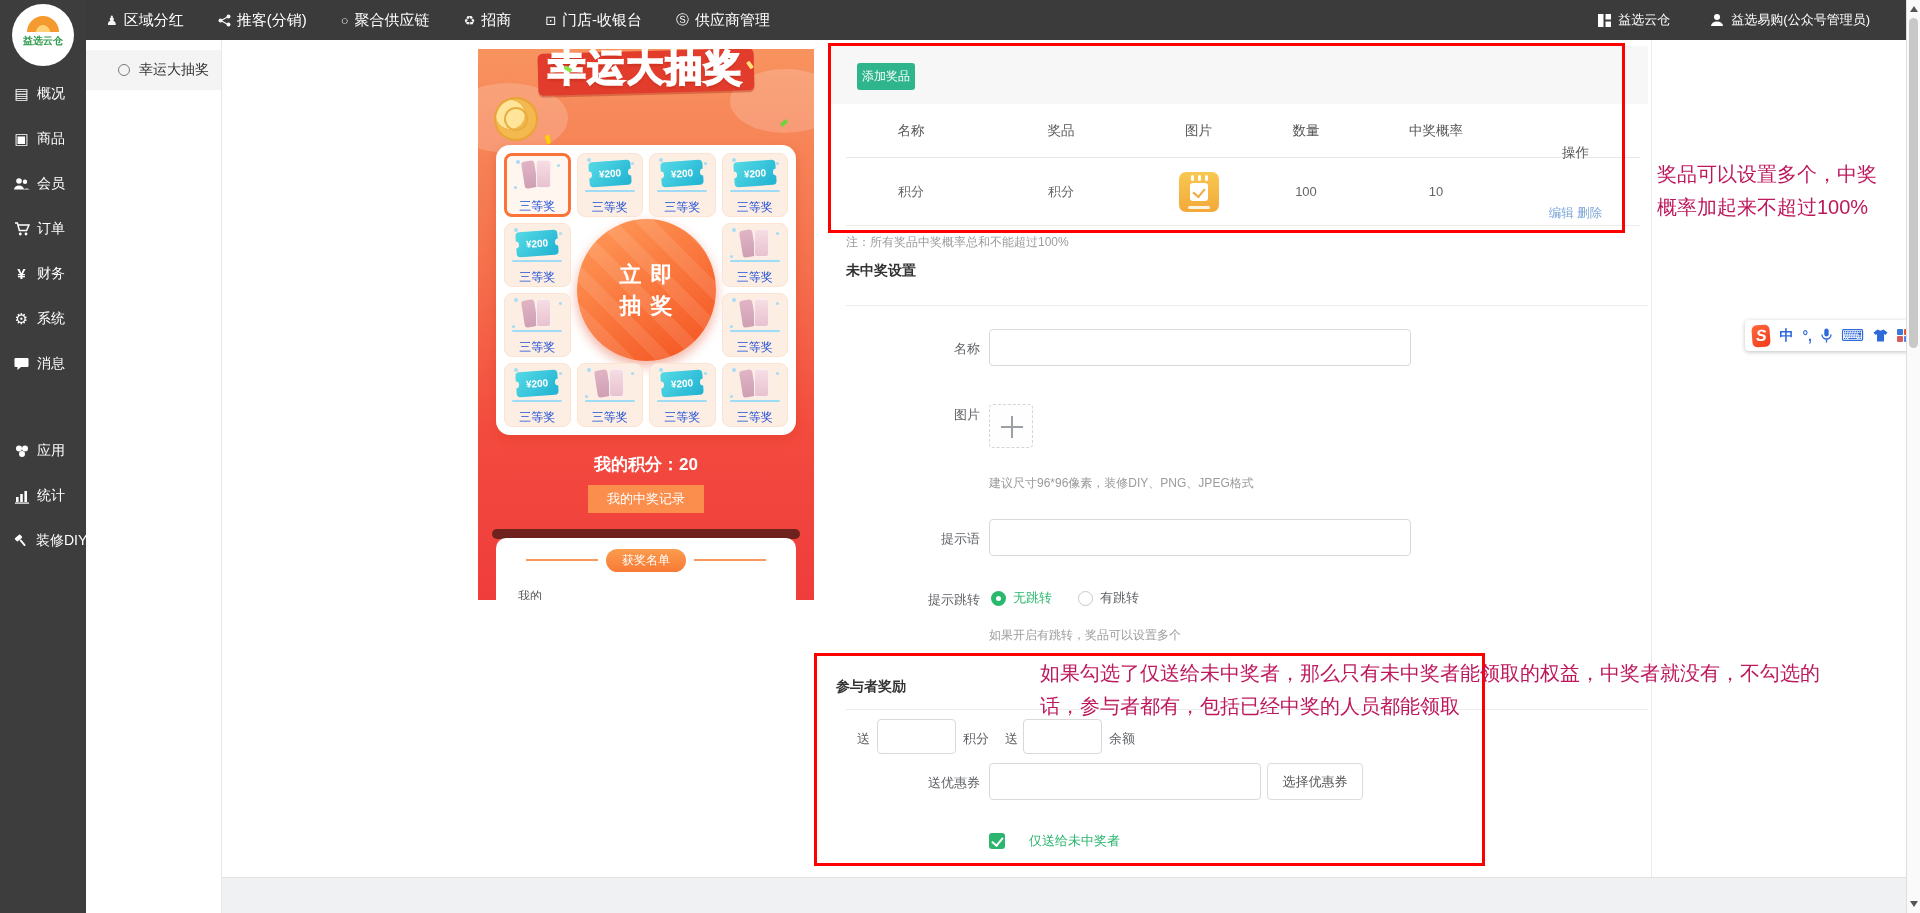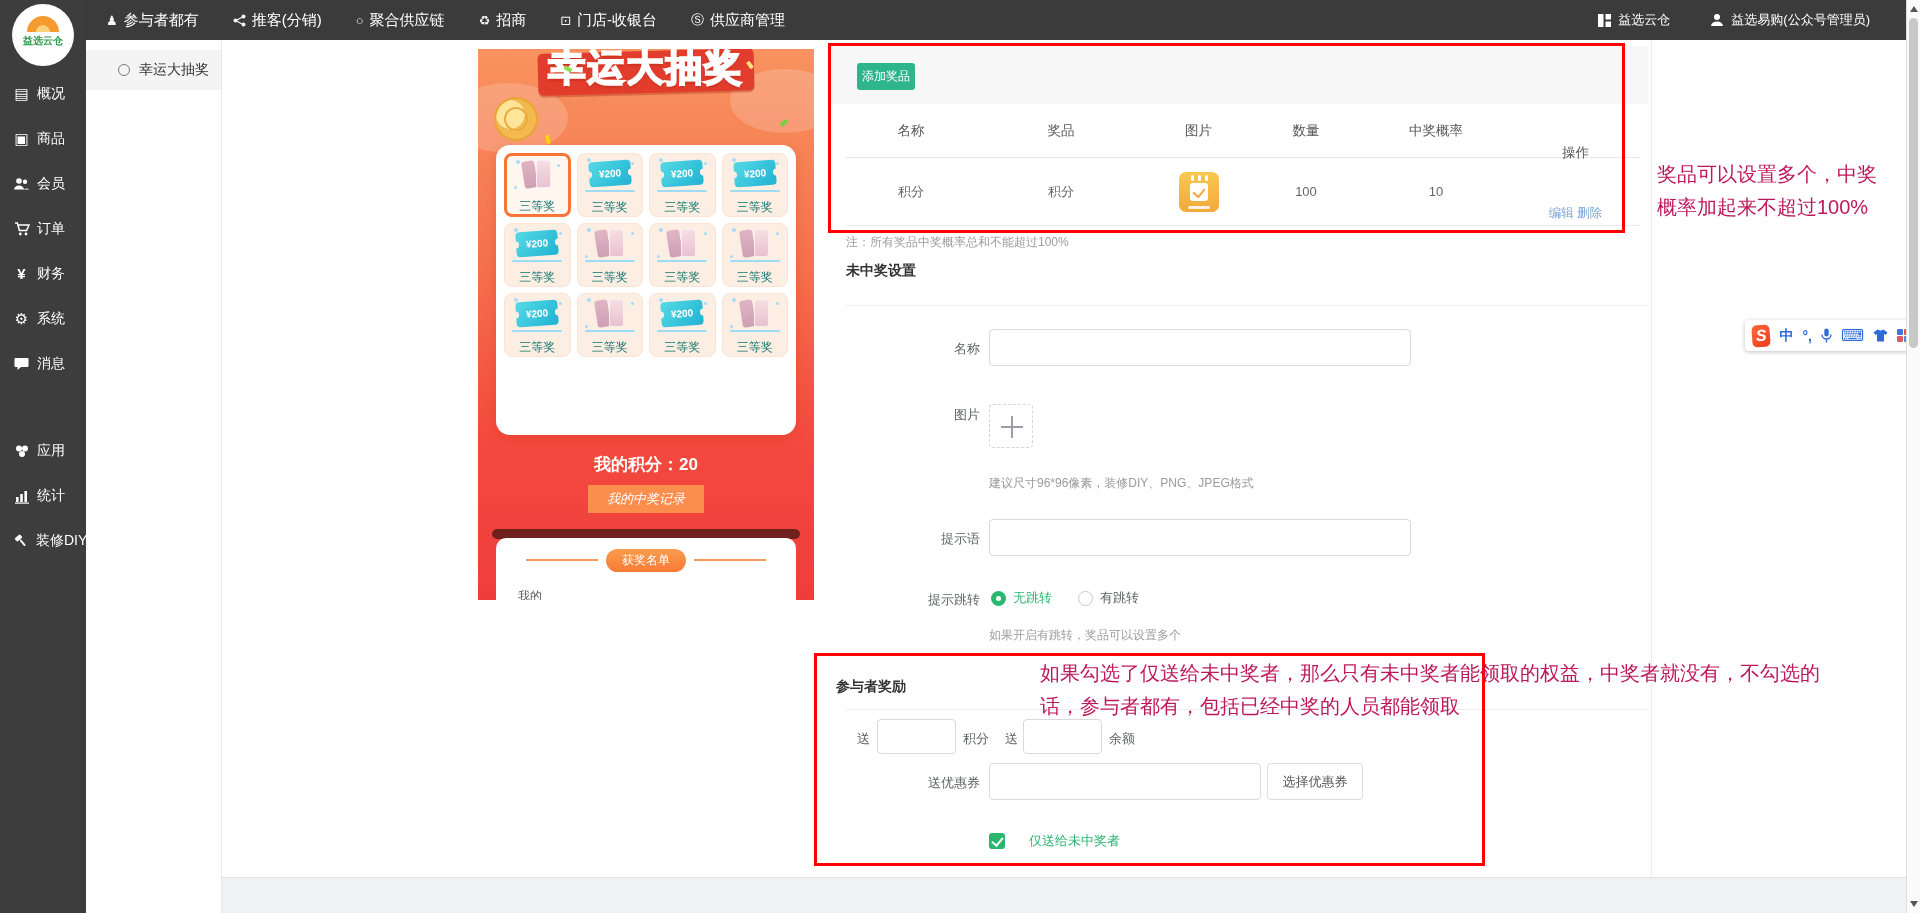--- a/index.html
+++ b/index.html
@@ -53,29 +53,29 @@
   .pb,.pf { position:absolute; display:block; }
   .pb { width:13px; height:27px; left:3px; top:2px; background:linear-gradient(#e0b4c5,#cf9fb4); border-radius:3px; transform:rotate(-9deg); }
   .pf { width:15px; height:28px; left:16px; top:1px; background:linear-gradient(#f6dde4,#e8c2cf); border-radius:3px; border:1px solid #fbeef2; }
   .coupon { position:relative; width:42px; height:25px; background:linear-gradient(135deg,#55dae5,#20b2d2); border-radius:4px; transform:rotate(-4deg);
             color:#fff; font-size:10px; font-weight:bold; display:flex; align-items:center; justify-content:center; }
   .coupon::before,.coupon::after { content:""; position:absolute; width:7px; height:7px; background:#fdeee3; border-radius:50%; top:9px; }
   .coupon::before { left:-4px; } .coupon::after { right:-4px; }
   .sp { position:absolute; width:4px; height:4px; border-radius:50%; background:#a6dcf6; display:block; }
   .sp.a { left:9px; top:1px; } .sp.b { right:8px; top:5px; width:3px; height:3px; } .sp.c { left:7px; bottom:1px; width:3px; height:3px; }
   .shelf { width:78%; height:2px; background:#9edcf6; border-radius:1px; margin-top:1px; display:block; }
-  .cell-label { font-size:12px; color:#0f766e; margin-top:7px; }
+  .cell-label { font-size:12px; color:#1d4ed8; margin-top:7px; }
   #drawBtn { grid-row:2/4; grid-column:2/4; display:flex; align-items:center; justify-content:center; }
   #drawCircle { width:142px; height:142px; border-radius:50%; cursor:pointer;
     background:repeating-linear-gradient(45deg, rgba(255,255,255,.10) 0 14px, rgba(255,255,255,0) 14px 28px), linear-gradient(145deg,#ff9d5b,#f4511f);
     box-shadow:0 5px 12px rgba(225,60,20,.4); display:flex; flex-direction:column; align-items:center; justify-content:center;
     color:#fff; font-size:22px; font-weight:bold; letter-spacing:9px; line-height:31px; text-indent:9px; }
   #pts { position:absolute; left:0; top:404px; width:100%; text-align:center; color:#fff; font-size:17px; font-weight:bold; }
   #recBtn { position:absolute; left:110px; top:436px; width:116px; height:28px; background:#fb8d4d; border-radius:0; color:#fff; font-size:13px;
-            display:flex; align-items:center; justify-content:center; cursor:pointer;font-style:italic; }
+            display:flex; align-items:center; justify-content:center; cursor:pointer; }
   #darkBar { position:absolute; left:14px; top:480px; width:308px; height:10px; background:#6e211d; border-radius:6px; }
   #winCard { position:absolute; left:18px; top:489px; width:300px; height:62px; background:#fff; border-radius:10px 10px 0 0; overflow:hidden; }
   #winPill { position:absolute; left:110px; top:11px; width:80px; height:23px; background:linear-gradient(180deg,#fa9c4e,#f87a35); border-radius:12px;
              color:#fff; font-size:12px; display:flex; align-items:center; justify-content:center; }
   .winLine { position:absolute; top:21px; width:72px; height:2px; background:#f7995c; }
   #winL { left:30px; } #winR { right:30px; }
   #winPartial { position:absolute; left:22px; top:50px; font-size:12px; color:#555; }
 
   
   .redbox { position:absolute; border:3px solid #ff0000; z-index:50; pointer-events:none; }
@@ -151,21 +151,21 @@
 
   svg { display:block; }
 </style>
 </head>
 <body>
 
 <div id="topbar">
   <div id="topnav">
     <div class="tnav">
       <span class="tico">♟</span>
-      <span>参与者都有</span>
+      <span>区域分红</span>
     </div>
     <div class="tnav">
       <span class="tico">
         <svg width="13" height="13" viewBox="0 0 13 13">
             <circle cx="10.5" cy="2.5" r="2" fill="#fff"></circle>
             <circle cx="2.5" cy="6.5" r="2" fill="#fff"></circle>
             <circle cx="10.5" cy="10.5" r="2" fill="#fff"></circle>
             <path d="M4 6l5.5-3M4 7.2l5.5 3" stroke="#fff" stroke-width="1.2" fill="none"></path>
           </svg>
       </span>
@@ -318,20 +318,26 @@
   <div id="coin">
       <i></i>
     </div>
   <span class="conf" style="left:86px; top:18px; background:#8ee04a; transform:rotate(30deg);"></span>
   <span class="conf" style="left:68px; top:86px; background:#ffd400; width:4px; height:9px; transform:rotate(-15deg);"></span>
   <span class="conf" style="left:38px; top:118px; background:#57c2f2; transform:rotate(12deg);"></span>
   <span class="conf" style="right:26px; top:72px; background:#6ed33c; transform:rotate(-40deg);"></span>
   <span class="conf" style="right:60px; top:14px; background:#ffe07a; transform:rotate(55deg);"></span>
 
   <div id="gridPanel">
+    <div id="drawBtn">
+      <div id="drawCircle">
+        <span>立即</span>
+        <span>抽奖</span>
+      </div>
+    </div>
 
   <div class="cell sel">
         <div class="cimg">
           <span class="phone">
             <i class="pb"></i>
             <i class="pf"></i>
           </span>
           <i class="sp a"></i>
           <i class="sp b"></i>
           <i class="sp c"></i>

